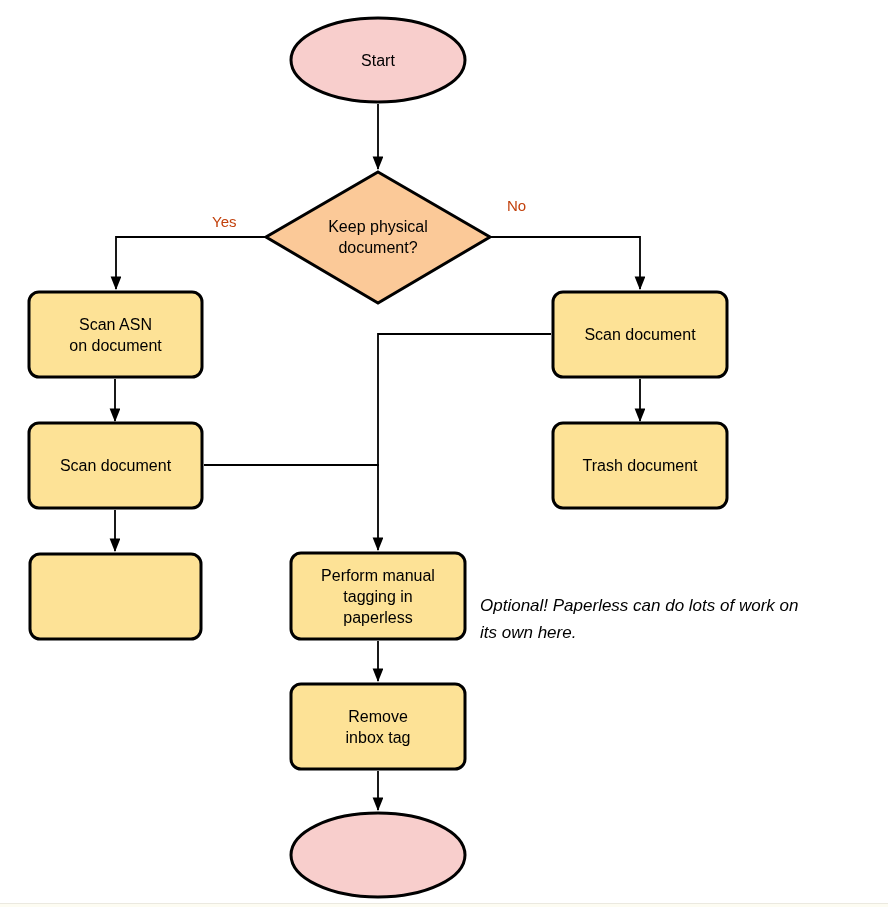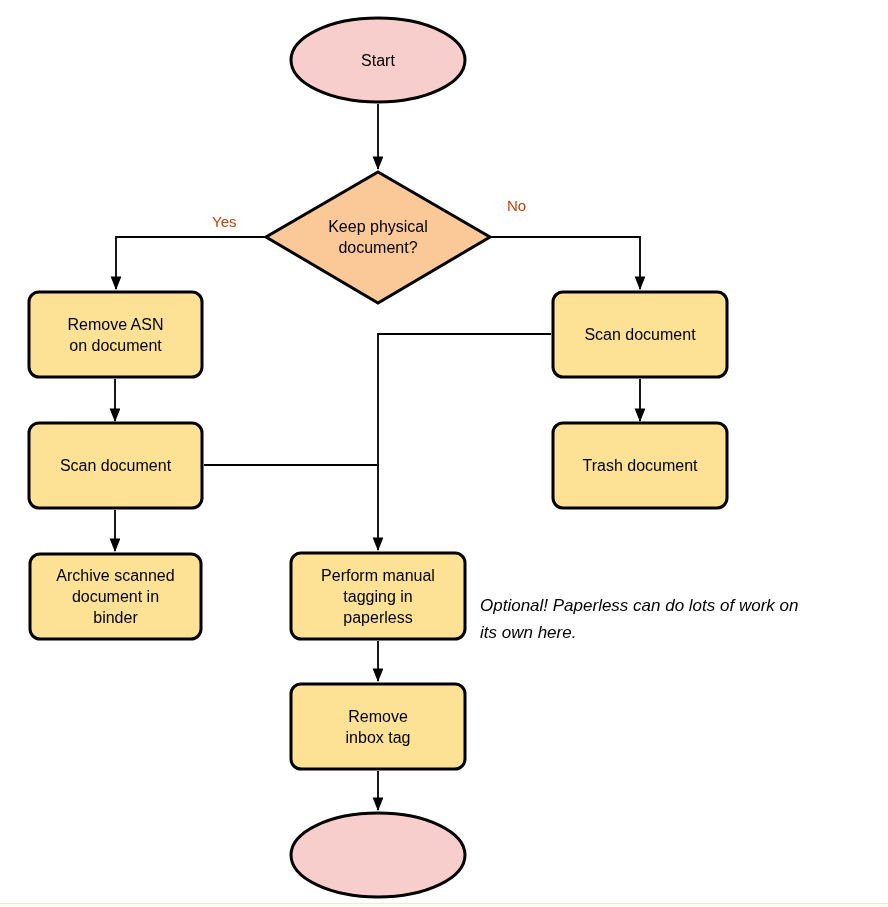--- a/index.html
+++ b/index.html
@@ -91,28 +91,25 @@
 
   <div class="node-label" style="left:291px; top:18px; width:174px; height:84px;">Start</div>
 
   <div class="node-label" style="left:306px; top:194px; width:144px; height:86px;">Keep physical
 document?</div>
 
   <div class="edge-label" style="left:212px; top:213px;">Yes</div>
 
   <div class="edge-label" style="left:507px; top:197px;">No</div>
 
-  <div class="node-label" style="left:29px; top:292px; width:173px; height:85px;">Remove ASN
+  <div class="node-label" style="left:29px; top:292px; width:173px; height:85px;">Scan ASN
 on document</div>
 
   <div class="node-label" style="left:29px; top:423px; width:173px; height:85px;">Scan document</div>
 
-  <div class="node-label" style="left:30px; top:554px; width:171px; height:85px;">Archive scanned
-document in
-binder</div>
 
   <div class="node-label" style="left:553px; top:292px; width:174px; height:85px;">Scan document</div>
 
   <div class="node-label" style="left:553px; top:423px; width:174px; height:85px;border-radius:23px;">Trash document</div>
 
   <div class="node-label" style="left:291px; top:684px; width:174px; height:85px;">Remove
 inbox tag</div>
 
   <div class="node-label" style="left:291px; top:553px; width:174px; height:86px;">Perform manual
 tagging in

